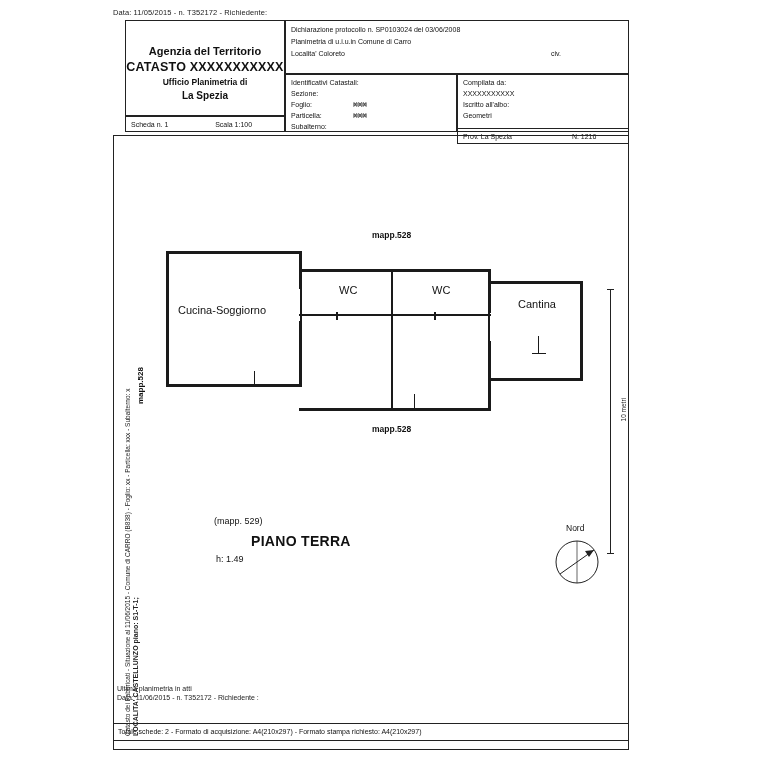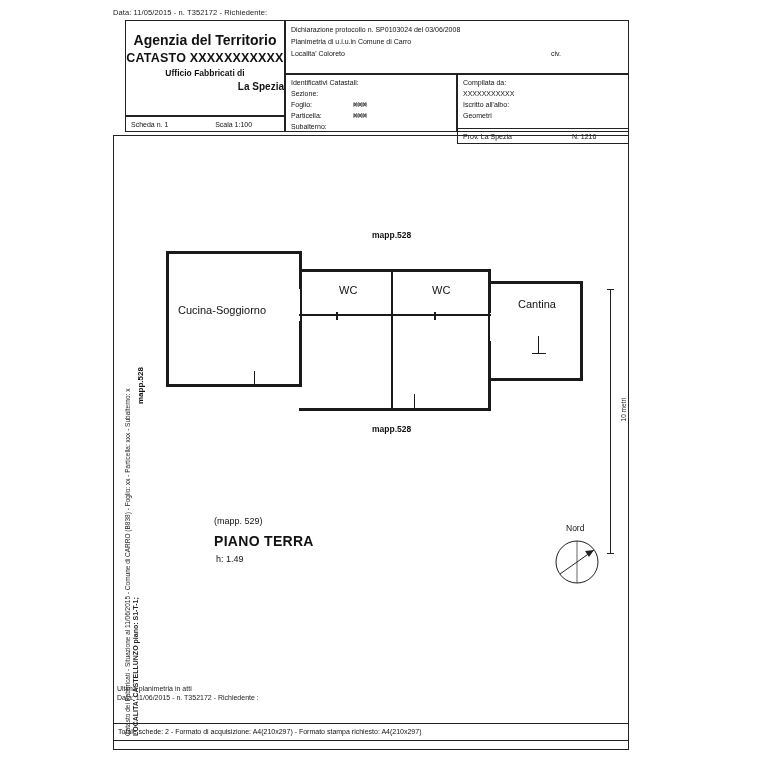--- a/index.html
+++ b/index.html
@@ -17,24 +17,24 @@
   .topline{
     position:absolute;left:113px;top:8px;font-size:7.5px;color:#222;
     letter-spacing:.1px;
   }
 
   
   .hdr{position:absolute;left:113px;top:20px;width:516px;height:115px;}
   .hdr .box{position:absolute;border:1px solid #222;box-sizing:border-box;}
 
   .hdr-left{left:12px;top:0;width:160px;height:96px;text-align:center;}
-  .hdr-left .l1{font-size:14px;font-weight:bold;margin-top:11px;}
+  .hdr-left .l1{font-size:11px;font-weight:bold;margin-top:24px;}
   .hdr-left .l2{font-size:12.5px;font-weight:bold;margin-top:3px;letter-spacing:.2px;}
   .hdr-left .l3{font-size:8.5px;font-weight:bold;margin-top:3px;}
-  .hdr-left .l4{font-size:10px;font-weight:bold;margin-top:3px;text-align:right;}
+  .hdr-left .l4{font-size:10px;font-weight:bold;margin-top:3px;}
 
   .hdr-scheda{left:12px;top:96px;width:160px;height:16px;}
   .hdr-scheda .inner{display:flex;height:100%;font-size:7px;align-items:center;}
   .hdr-scheda .c1{width:55%;padding-left:5px;}
   .hdr-scheda .c2{width:45%;}
 
   .hdr-dich{left:172px;top:0;width:344px;height:54px;font-size:7px;}
   .hdr-dich .row{padding-left:5px;margin-top:5px;}
 
   .hdr-ident{left:172px;top:54px;width:172px;height:58px;font-size:7px;}
@@ -103,21 +103,21 @@
     font-size:60px;color:#e2e2e2;letter-spacing:1px;
     user-select:none;pointer-events:none;
   }
 
   .roomlabel{position:absolute;font-size:11px;color:#111;}
 
   .mapp-lbl{position:absolute;font-size:8.5px;font-weight:bold;}
 
   .piano-wrap{position:absolute;left:100px;top:380px;}
   .piano-mapp{font-size:9px;}
-  .piano-t{font-size:14px;font-weight:bold;margin-top:7px;letter-spacing:.3px;}
+  .piano-t{font-size:14px;font-weight:bold;margin-top:7px;letter-spacing:.3px;margin-left:37px;}
   .piano-h{font-size:9px;margin-top:5px;margin-left:2px;}
 
   
   .nord{position:absolute;left:452px;top:387px;font-size:8.5px;}
   .compass{position:absolute;left:440px;top:403px;width:46px;height:46px;}
 
   
   .footer{
     position:absolute;left:113px;top:683px;width:516px;font-size:7px;color:#222;
   }
@@ -133,21 +133,21 @@
 
 <div class="page">
 
   <div class="topline">Data: 11/05/2015 - n. T352172 - Richiedente:</div>
 
   <div class="hdr">
 
     <div class="box hdr-left">
       <div class="l1">Agenzia del Territorio</div>
       <div class="l2">CATASTO XXXXXXXXXXX</div>
-      <div class="l3">Ufficio Fabbricati di</div>
+      <div class="l3">Ufficio Planimetria di</div>
       <div class="l4">La Spezia</div>
     </div>
 
     <div class="box hdr-scheda">
       <div class="inner">
         <div class="c1">Scheda n. 1</div>
         <div class="c2">Scala 1:100</div>
       </div>
     </div>
 

